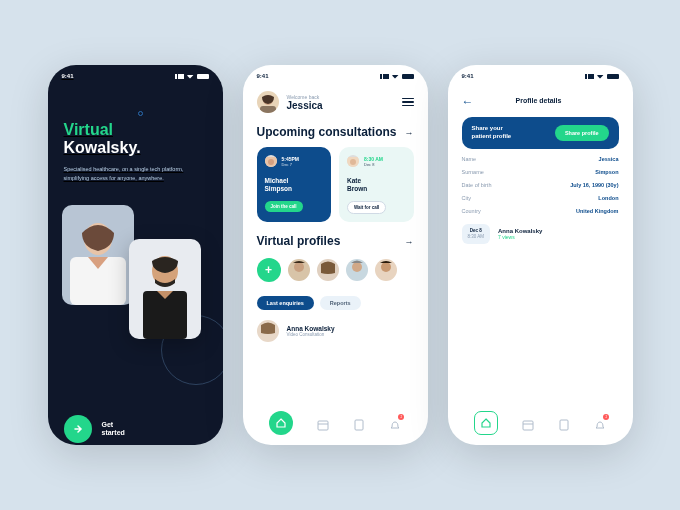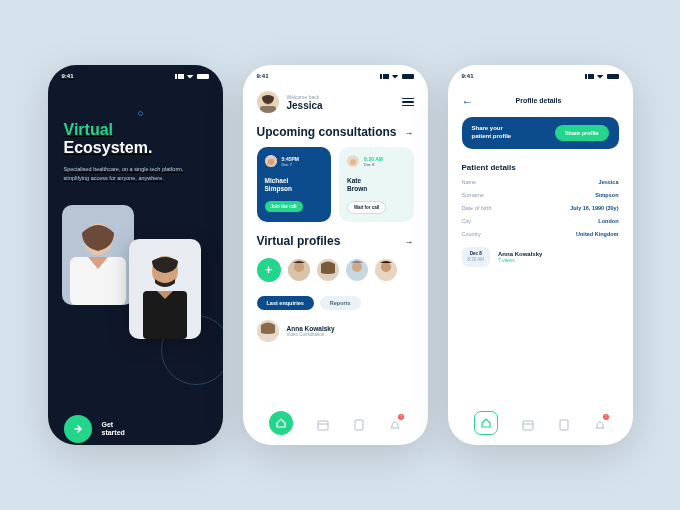--- a/index.html
+++ b/index.html
@@ -97,21 +97,21 @@
     <span>9:41</span>
     <span class="icons">
         <span class="signal"></span>
         <span class="wifi"></span>
         <span class="batt"></span>
       </span>
   </div>
   <div class="p1-content">
     <span class="dot-decor"></span>
     <div class="p1-title1">Virtual</div>
-    <div class="p1-title2">Ecosystem.</div>
+    <div class="p1-title2">Kowalsky.</div>
     <div class="p1-sub">Specialised healthcare, on a single tech platform, simplifying access for anyone, anywhere.</div>
     <div class="people">
       <div class="circle-decor"></div>
       <div class="pcard pcard1">
         <svg width="72" height="100">
             <rect width="72" height="100" fill="#b8c5d4"></rect>
             <ellipse cx="36" cy="34" rx="14" ry="16" fill="#e8c4a8"></ellipse>
             <path d="M20 28 Q36 12 52 28 Q52 42 36 46 Q20 42 20 28" fill="#6b4a3a"></path>
             <rect x="8" y="52" width="56" height="48" fill="#f5f5f5" rx="6"></rect>
             <path d="M26 52 L36 64 L46 52" fill="#d8a080"></path>
@@ -279,21 +279,20 @@
   <div class="p3-content">
     <div style="display:flex;align-items:center;margin-top:4px">
       <div class="back">←</div>
       <div class="p3-title">Profile details</div>
     </div>
     <div class="share-bar">
       <div class="share-text" style="white-space:pre-line">Share your
 patient profile</div>
       <div class="share-btn">Share profile</div>
     </div>
-    <div class="details-title">Patient details</div>
     <div class="detail-row">
         <span class="dl">Name</span>
         <span class="dv">Jessica</span>
       </div>
     <div class="detail-row">
         <span class="dl">Surname</span>
         <span class="dv">Simpson</span>
       </div>
     <div class="detail-row">
         <span class="dl">Date of birth</span>

